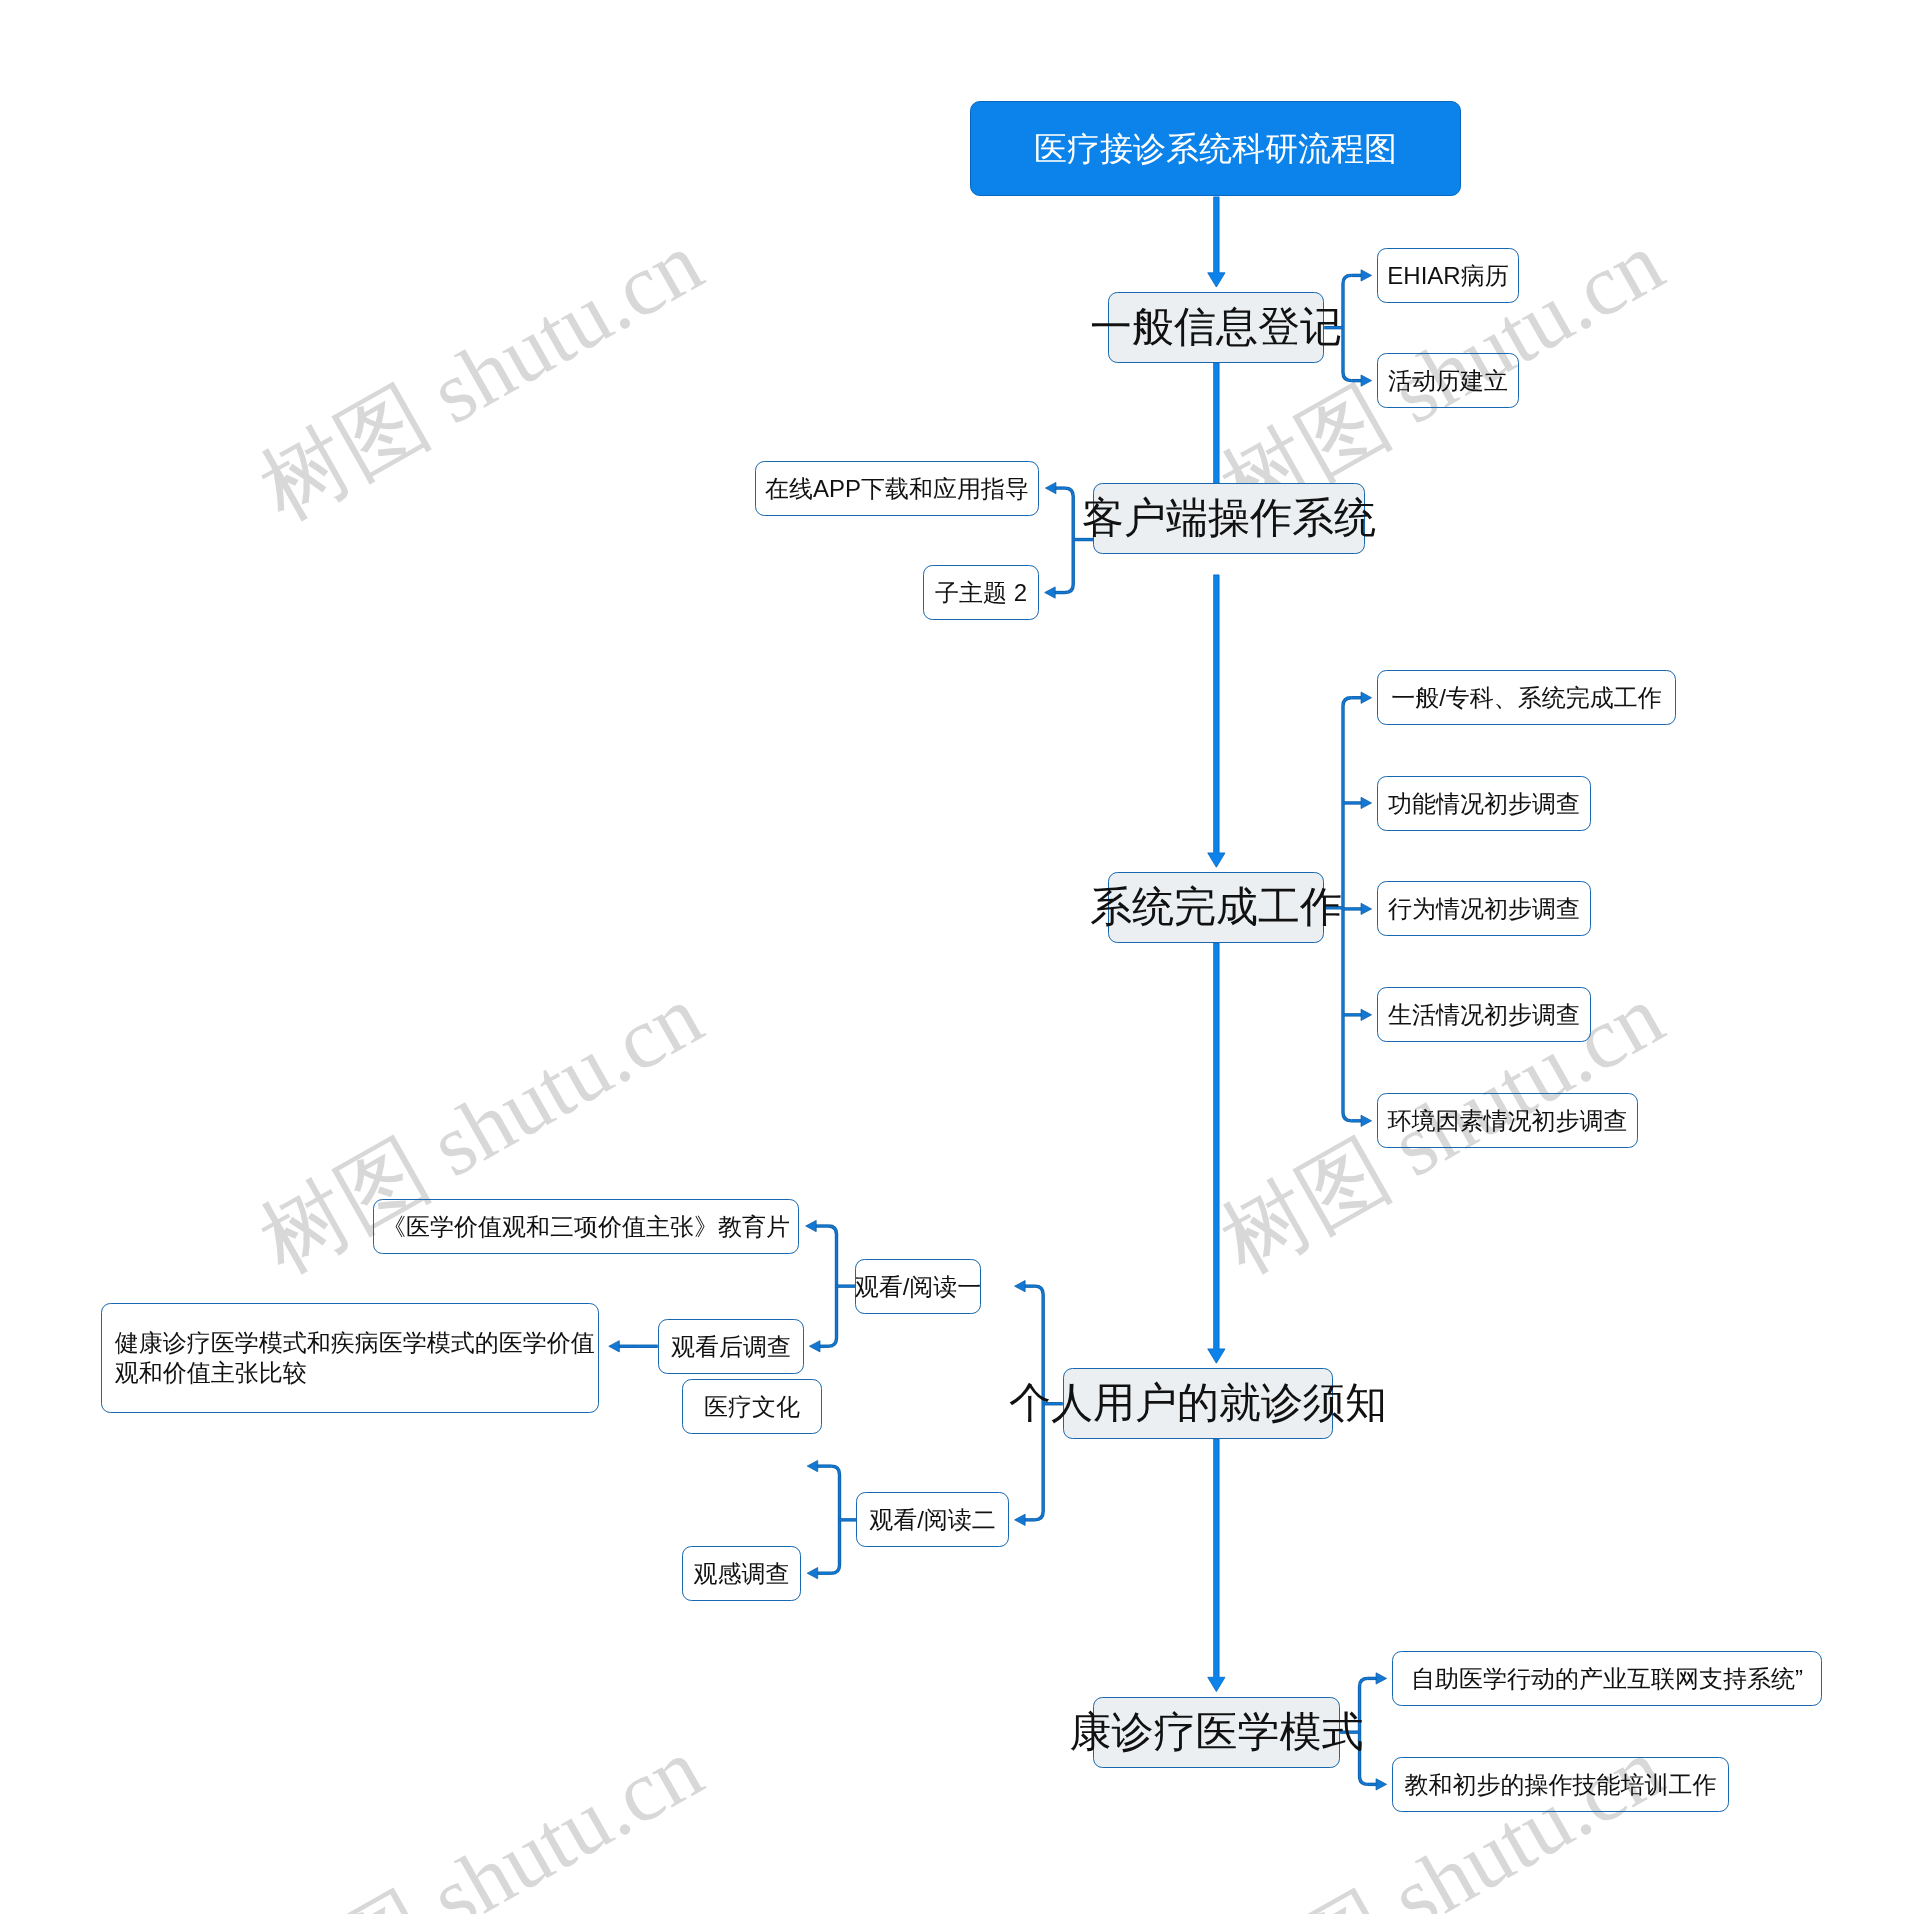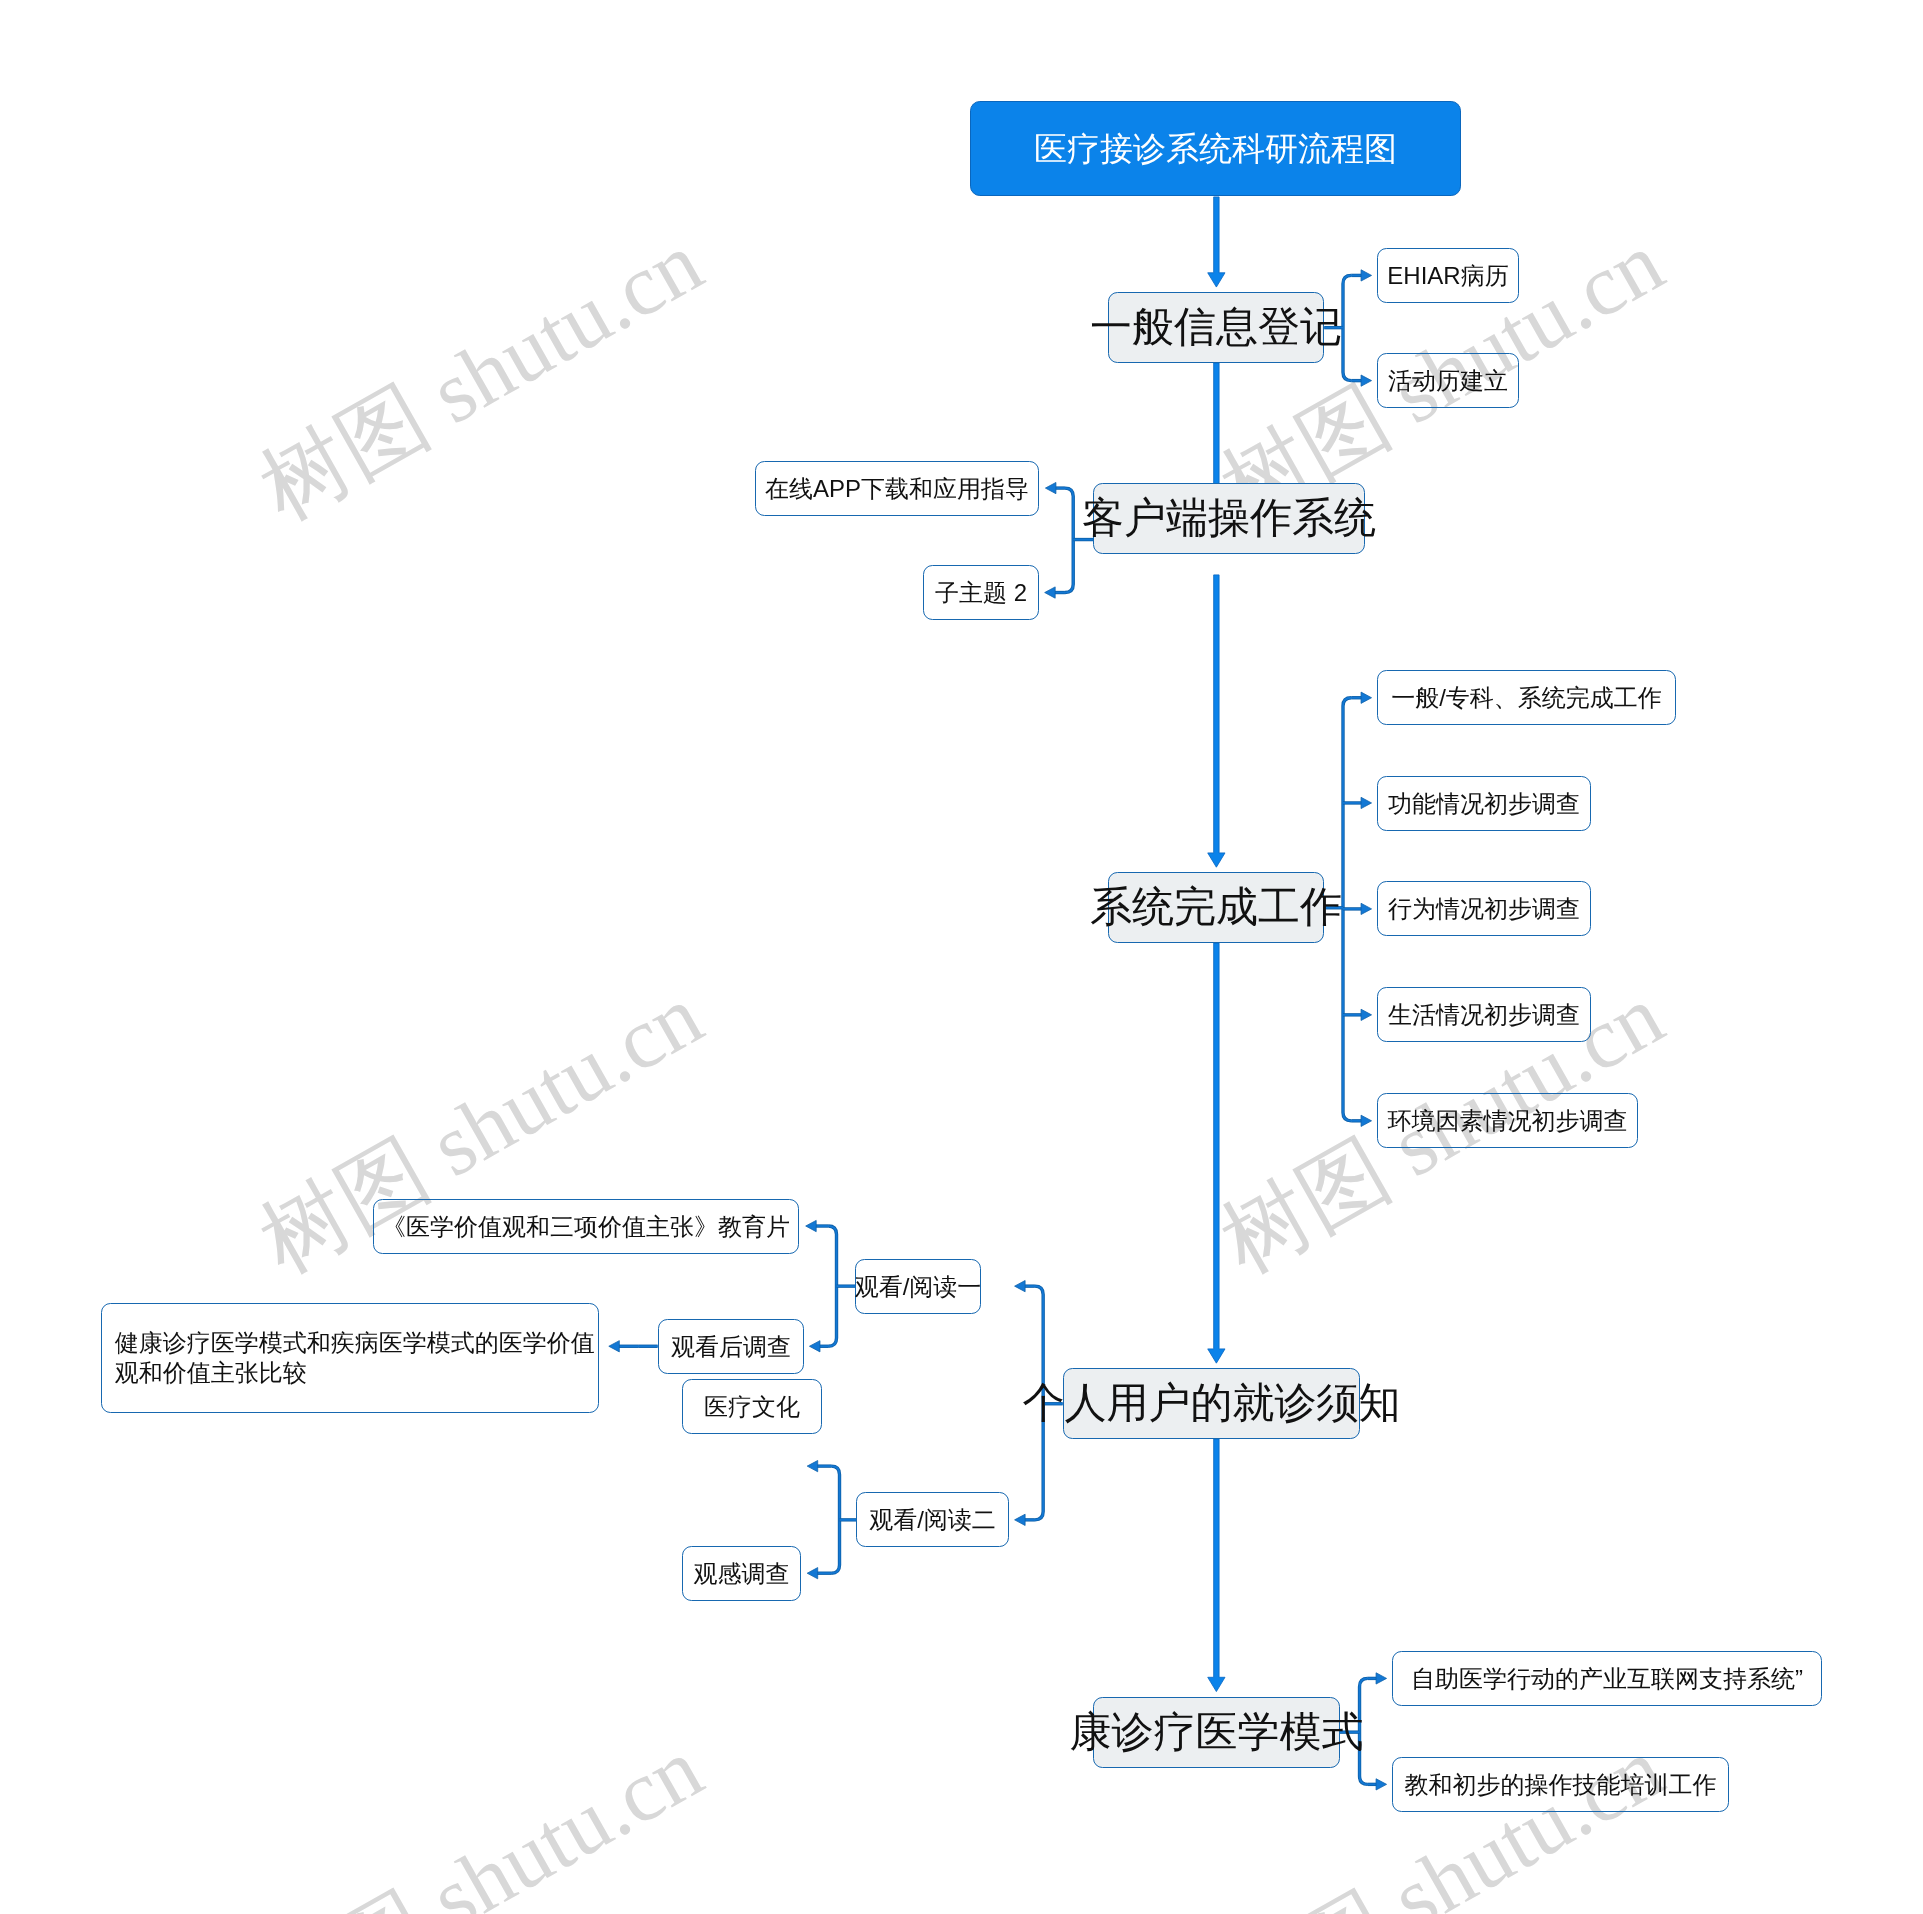--- a/index.html
+++ b/index.html
@@ -163,21 +163,21 @@
     </div>
     <div class="node leaf fs32" style="left:1377px;top:881px;width:214px;height:55px">
       <span class="t">行为情况初步调查</span>
     </div>
     <div class="node leaf fs32" style="left:1377px;top:987px;width:214px;height:55px">
       <span class="t">生活情况初步调查</span>
     </div>
     <div class="node leaf fs32" style="left:1377px;top:1093px;width:261px;height:55px">
       <span class="t">环境因素情况初步调查</span>
     </div>
-    <div class="node fs41" style="left:1063px;top:1368px;width:297px;height:71px">
+    <div class="node fs41" style="left:1063px;top:1368px;width:270px;height:71px">
       <span class="t">个人用户的就诊须知</span>
     </div>
     <div class="node leaf fs32" style="left:855px;top:1259px;width:126px;height:55px">
       <span class="t">观看/阅读一</span>
     </div>
     <div class="node leaf fs32" style="left:373px;top:1199px;width:426px;height:55px">
       <span class="t">《医学价值观和三项价值主张》教育片</span>
     </div>
     <div class="node leaf fs32" style="left:658px;top:1319px;width:146px;height:55px">
       <span class="t">观看后调查</span>

